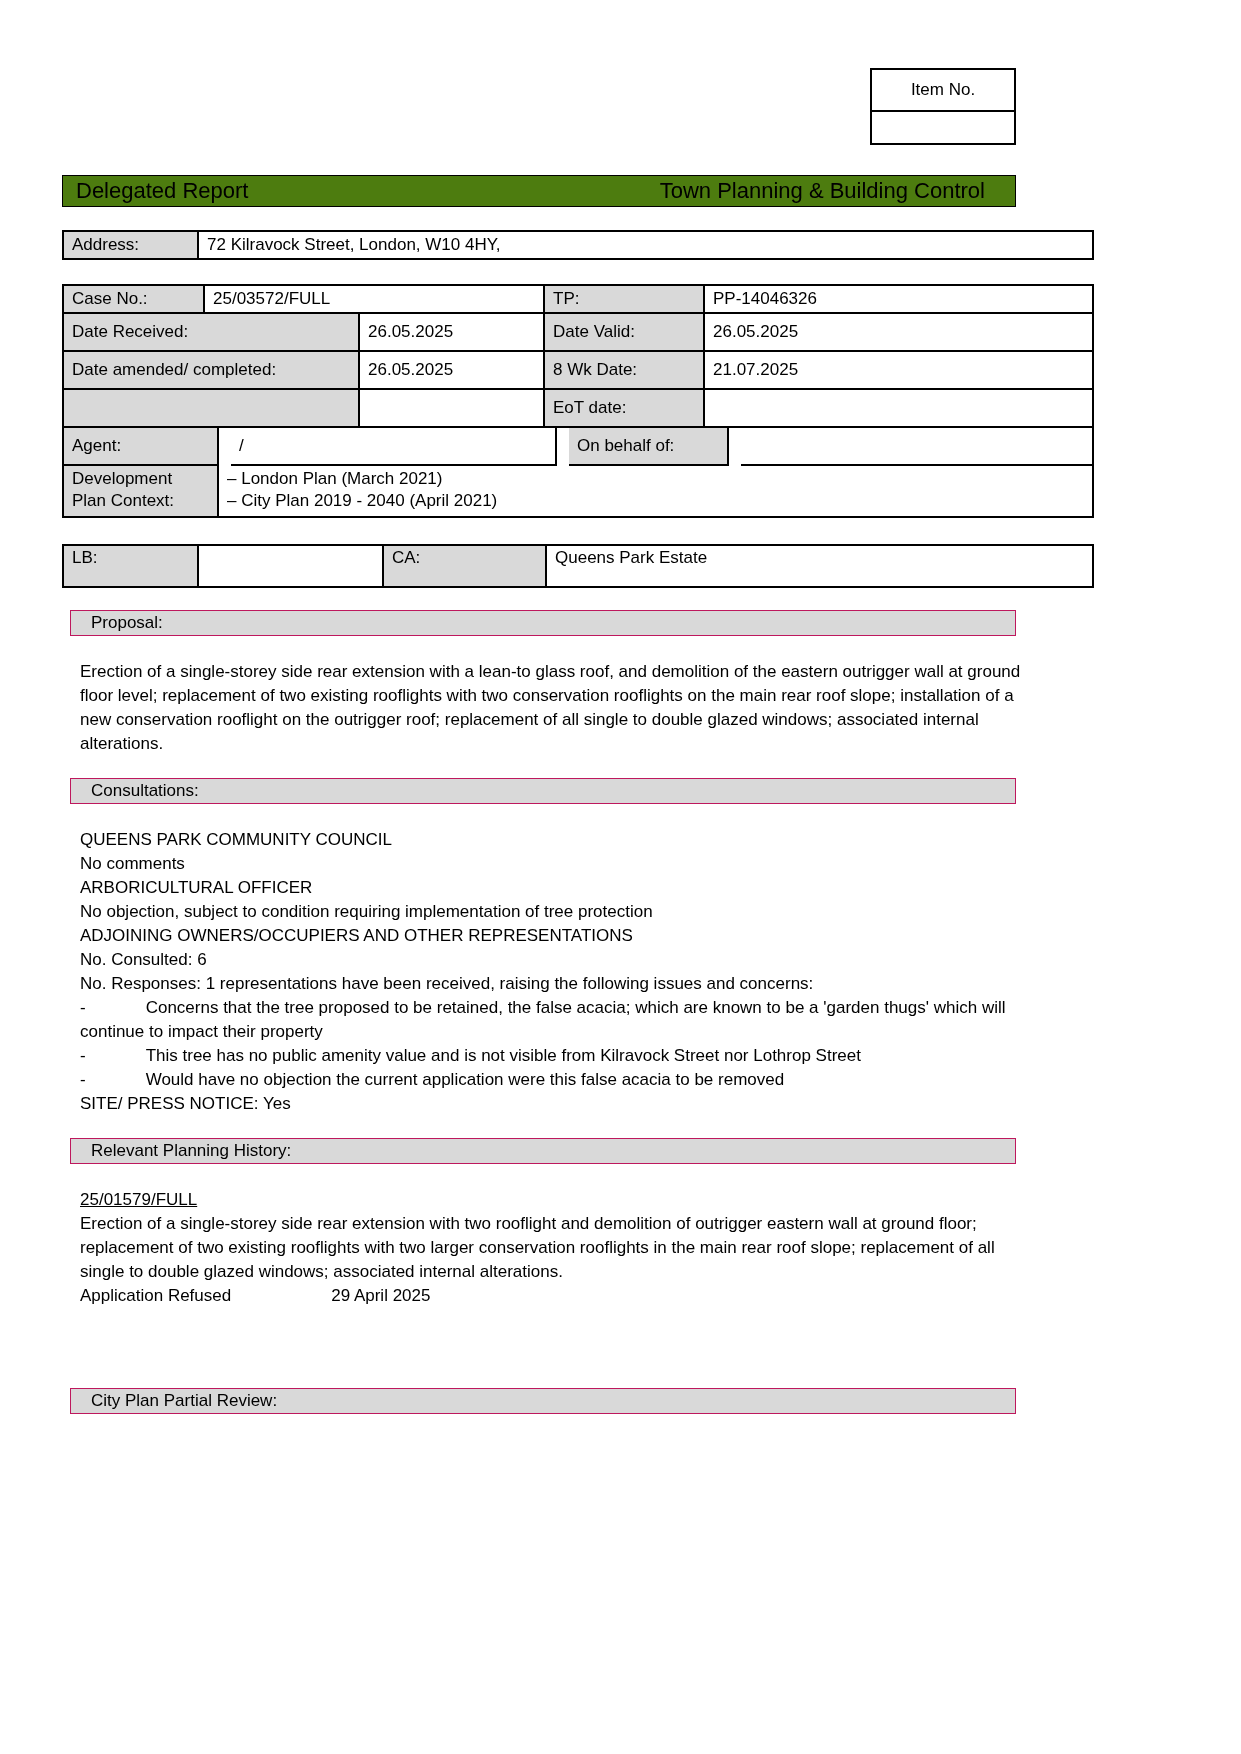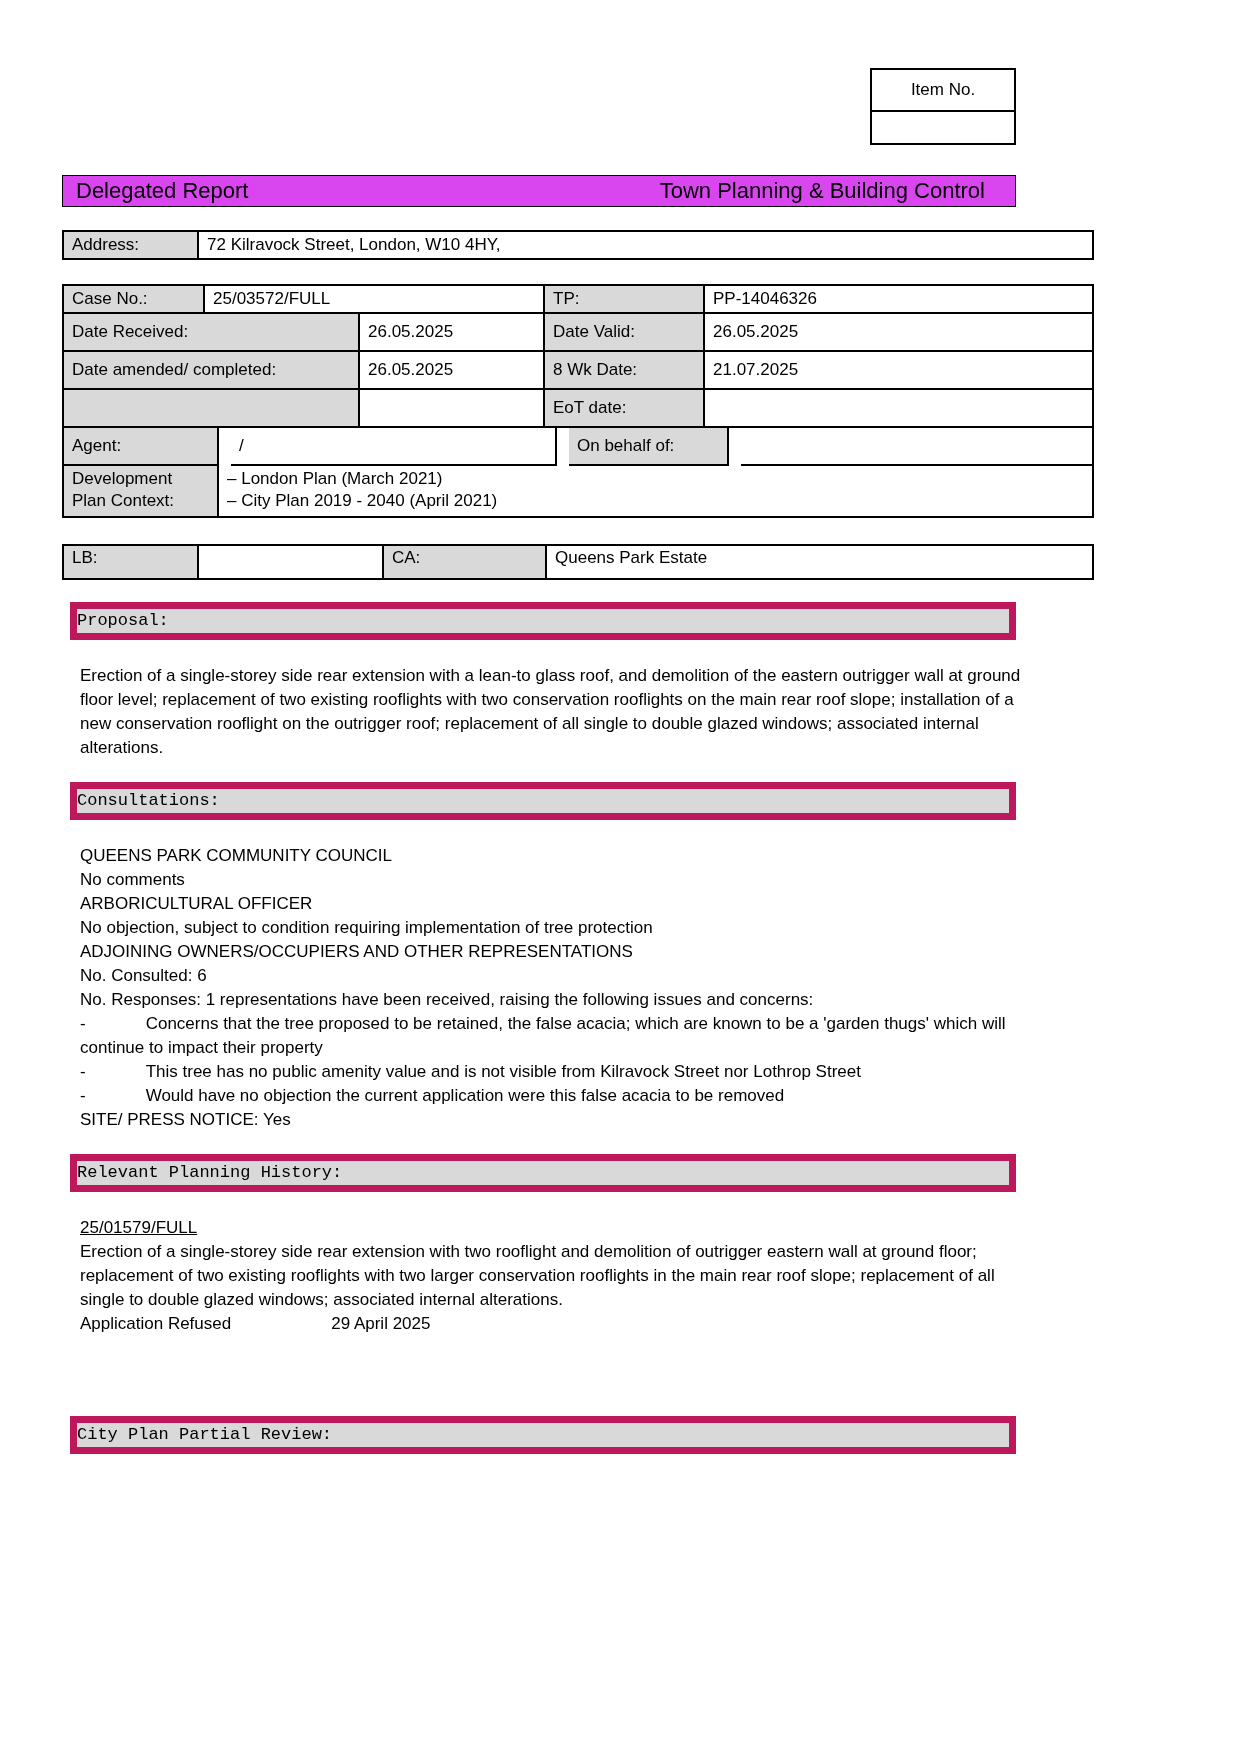--- a/index.html
+++ b/index.html
@@ -33,21 +33,21 @@
   .item-box-value {
     border: 2px solid #000;
     border-top: none;
     height: 33px;
   }
 
   
   .title-bar {
     margin-top: 30px;
     border: 1px solid #000;
-    background: #d946ef;
+    background: #4d7c0f;
     height: 32px;
     display: flex; align-items: center; justify-content: space-between;
     padding: 0 30px 0 13px;
     font-size: 22px;
   }
 
   
   .tbl { border: 2px solid #000; width: 1032px; }
   .row { display: grid; }
   .row > .cell {
@@ -67,33 +67,32 @@
   .case-tbl { margin-top: 24px; }
   .r1 { grid-template-columns: 141px 340px 160px 1fr; }
   .r2 { grid-template-columns: 296px 185px 160px 1fr; }
   .r5 { grid-template-columns: 155px 326px 160px 1fr; gap: 12px; }
   .r6 { grid-template-columns: 155px 1fr; }
   .pad-tall > .cell { padding-top: 7px; padding-bottom: 7px; }
   .r6 > .cell { padding-bottom: 4px; }
 
   .lb-tbl { margin-top: 26px; }
   .lb-tbl .row { grid-template-columns: 135px 185px 163px 1fr; }
-  .lb-tbl .row > .cell { padding-top: 1px; padding-bottom: 9px; }
+  .lb-tbl .row > .cell { padding-top: 1px; padding-bottom: 17px; }
 
   
   .section-bar {
     margin-top: 22px;
     margin-left: 8px;
     width: 946px;
-    border: 7px solid #be185d;
+    border: 1px solid #be185d;
     background: #d9d9d9;
-    padding: 1px 0;
+    padding: 1px 20px;
     line-height: 22px;
     font-size: 17px;
-    font-family: Liberation Mono, monospace;
   }
   .section-bar.big-gap { margin-top: 80px; }
 
   
   .text-block {
     margin-left: 18px;
     margin-top: 24px;
     width: 950px;
     line-height: 24px;
   }

